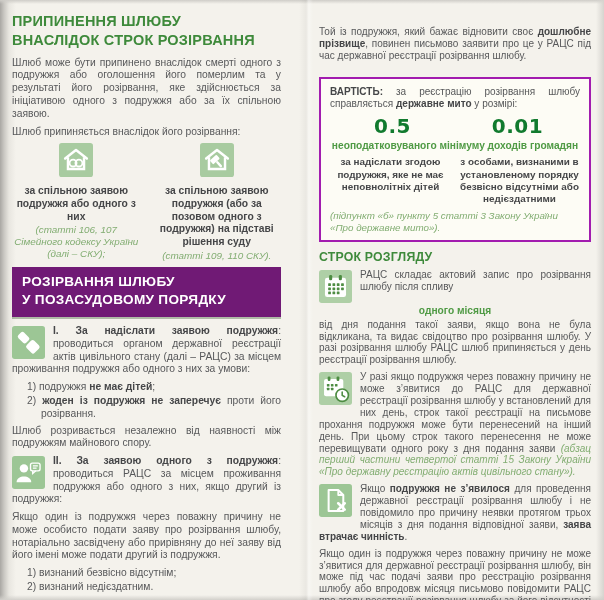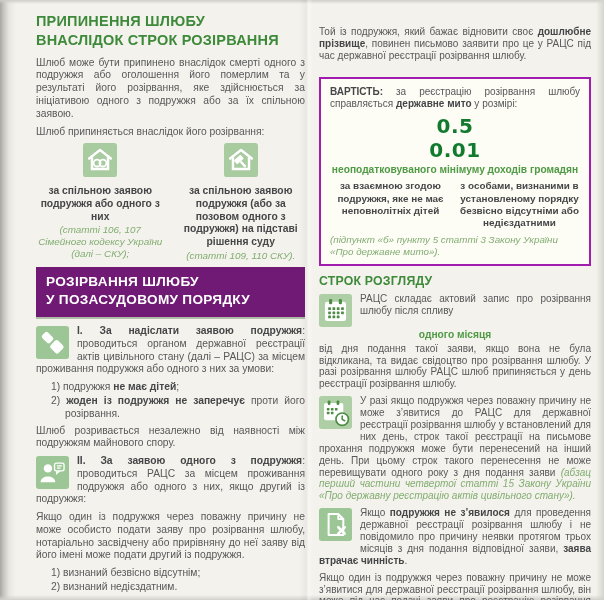--- a/index.html
+++ b/index.html
@@ -15,21 +15,21 @@
   .edge-top { position:absolute; left:0; top:0; right:0; height:4px;
     background: linear-gradient(to bottom, #cfcdc8, rgba(207,205,200,0)); }
   .edge-right { position:absolute; right:0; top:0; bottom:0; width:8px;
     background: linear-gradient(to left, #d6d4cf, rgba(214,212,207,0)); }
   .edge-bottom { position:absolute; left:0; bottom:0; right:0; height:5px;
     background: linear-gradient(to top, #d2d0cb, rgba(210,208,203,0)); }
   .fold { position:absolute; left:299px; top:0; bottom:0; width:14px;
     background: linear-gradient(to right, rgba(0,0,0,0), rgba(0,0,0,.045) 50%, rgba(255,255,255,.35) 70%, rgba(0,0,0,0)); }
 
   .col { position: absolute; }
-  .col-left  { left: 36px; top: 10px;  width: 269px; }
+  .col-left  { left: 12px; top: 10px;  width: 269px; }
   .col-right { left: 319px; top: 26px; width: 272px; }
 
   
   .title { font-size: 14.5px; font-weight: bold; color: #3e8a3b;
     line-height: 1.3; letter-spacing: .2px; margin: 2px 0 7px; }
   .body { font-size: 10.3px; line-height: 1.24; color: #57585a;
     text-align: justify; margin: 0 0 5px; }
   .col-right .body { font-size: 10px; line-height: 1.19; margin: 0 0 5px; }
   .body b { color: #454648; }
   .lead-green { color: #55a04b; }
@@ -57,21 +57,21 @@
     padding: 6px 10px 7px; margin: 4px 0 8px;
     box-shadow: 0 2px 0 rgba(47,86,38,.35); }
 
   
   .nlist { margin: 0 0 4px 15px; }
   .li { padding-left: 14px; text-indent: -14px; margin: 0 0 1px; }
 
   
   .costbox { border: 2px solid #a21caf; background: #fdfcf5;
     padding: 7px 9px 6px; margin: 15px 0 8px; }
-  .values { display: flex; margin: 4px 0 1px; flex-direction: column; }
+  .values { display: flex; margin: 4px 0 1px; }
   .value { flex: 1; text-align: center; font-size: 20px; font-weight: bold;
     color: #117a2e; font-family: "DejaVu Sans", sans-serif; letter-spacing: .5px; }
   .unit { text-align: center; font-size: 10.2px; font-weight: bold;
     color: #4f9a44; margin: 2px 0 5px; }
   .cases { display: flex; gap: 8px; margin-bottom: 5px; }
   .case { flex: 1; text-align: center; font-size: 9.9px; font-weight: bold;
     color: #454648; line-height: 1.22; }
   .costbox .cite { font-size: 9.8px; line-height: 1.22; }
 
   .center-green { clear: left; text-align: center; font-weight: bold;
@@ -180,21 +180,21 @@
     <div class="costbox">
       <p class="body">
         <b class="lead-green">ВАРТІСТЬ:</b><span> за реєстрацію розірвання шлюбу справляється </span><b>державне мито</b><span> у розмірі:</span>
       </p>
       <div class="values">
         <div class="value">0.5</div>
         <div class="value">0.01</div>
       </div>
       <div class="unit">неоподатковуваного мінімуму доходів громадян</div>
       <div class="cases">
-        <div class="case">за взаємною згодою подружжя, яке не має неповнолітніх дітей</div>
+        <div class="case">за надіслати згодою подружжя, яке не має неповнолітніх дітей</div>
         <div class="case">з особами, визнаними в установленому порядку безвісно відсутніми або недієздатними</div>
       </div>
       <p class="cite">(підпункт «б» пункту 5 статті 3 Закону України «Про державне мито»).</p>
     </div>
 
     <h2 class="heading">СТРОК РОЗГЛЯДУ</h2>
 
     <p class="body">
       <span class="tile tile-sm float">
         <svg viewBox="0 0 36 36">

